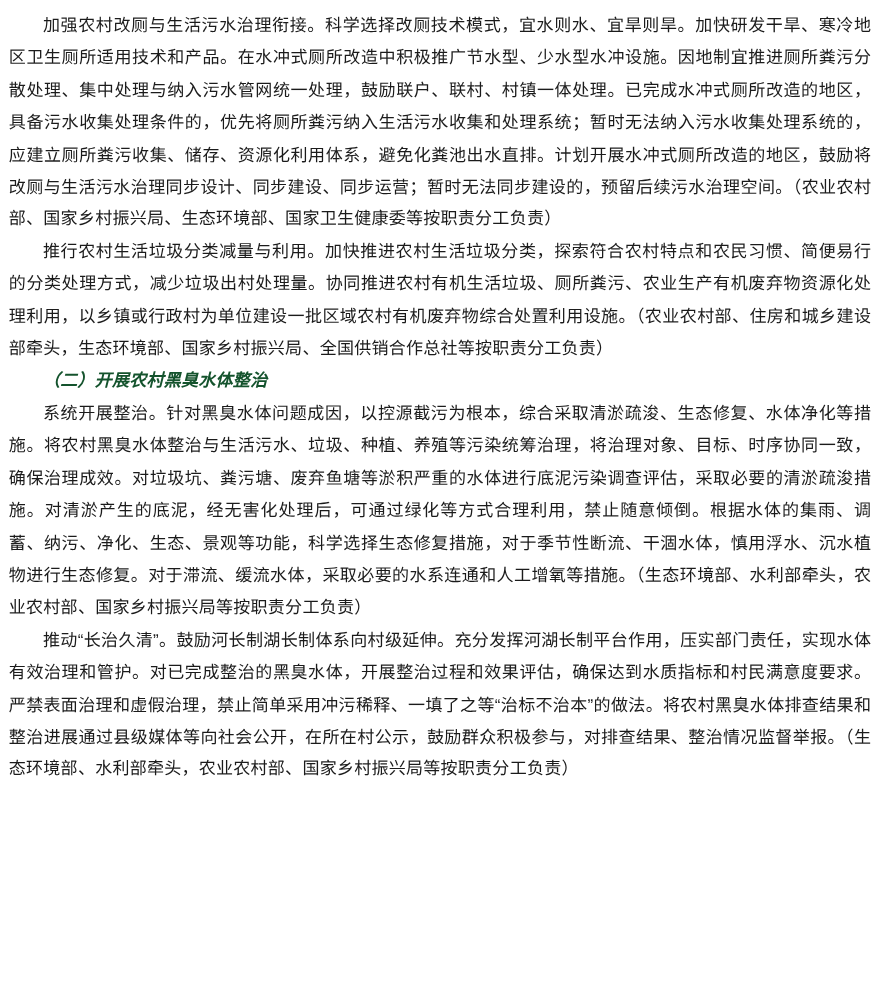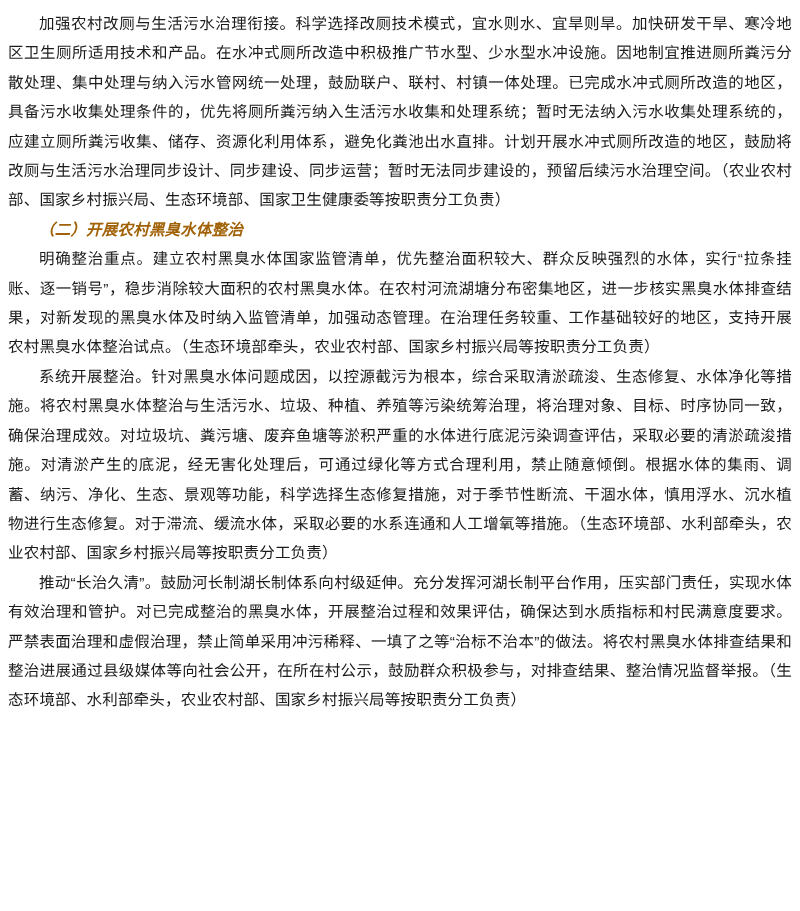--- a/index.html
+++ b/index.html
@@ -22,29 +22,29 @@
     line-height: 29.4px;
     color: #1b1b1b;
     text-align: justify;
     text-indent: 2em;
     letter-spacing: 0.2px;
   }
   .heading {
     margin: 0;
     font-size: 15.5px;
     line-height: 29.4px;
-    color: #a16207;
+    color: #14532d;
     font-weight: bold;
     font-style: italic;
     text-indent: 2em;
     letter-spacing: 0.2px;
   }
 </style>
 </head>
 <body>
 
 <div class="page">
   <p class="para">加强农村改厕与生活污水治理衔接。科学选择改厕技术模式，宜水则水、宜旱则旱。加快研发干旱、寒冷地区卫生厕所适用技术和产品。在水冲式厕所改造中积极推广节水型、少水型水冲设施。因地制宜推进厕所粪污分散处理、集中处理与纳入污水管网统一处理，鼓励联户、联村、村镇一体处理。已完成水冲式厕所改造的地区，具备污水收集处理条件的，优先将厕所粪污纳入生活污水收集和处理系统；暂时无法纳入污水收集处理系统的，应建立厕所粪污收集、储存、资源化利用体系，避免化粪池出水直排。计划开展水冲式厕所改造的地区，鼓励将改厕与生活污水治理同步设计、同步建设、同步运营；暂时无法同步建设的，预留后续污水治理空间。（农业农村部、国家乡村振兴局、生态环境部、国家卫生健康委等按职责分工负责）</p>
+  <p class="para">推行农村生活垃圾分类减量与利用。加快推进农村生活垃圾分类，探索符合农村特点和农民习惯、简便易行的分类处理方式，减少垃圾出村处理量。协同推进农村有机生活垃圾、厕所粪污、农业生产有机废弃物资源化处理利用，以乡镇或行政村为单位建设一批区域农村有机废弃物综合处置利用设施。（农业农村部、住房和城乡建设部牵头，生态环境部、国家乡村振兴局、全国供销合作总社等按职责分工负责）</p>
   <p class="heading">（二）开展农村黑臭水体整治</p>
-  <p class="para">明确整治重点。建立农村黑臭水体国家监管清单，优先整治面积较大、群众反映强烈的水体，实行“拉条挂账、逐一销号”，稳步消除较大面积的农村黑臭水体。在农村河流湖塘分布密集地区，进一步核实黑臭水体排查结果，对新发现的黑臭水体及时纳入监管清单，加强动态管理。在治理任务较重、工作基础较好的地区，支持开展农村黑臭水体整治试点。（生态环境部牵头，农业农村部、国家乡村振兴局等按职责分工负责）</p>
   <p class="para">系统开展整治。针对黑臭水体问题成因，以控源截污为根本，综合采取清淤疏浚、生态修复、水体净化等措施。将农村黑臭水体整治与生活污水、垃圾、种植、养殖等污染统筹治理，将治理对象、目标、时序协同一致，确保治理成效。对垃圾坑、粪污塘、废弃鱼塘等淤积严重的水体进行底泥污染调查评估，采取必要的清淤疏浚措施。对清淤产生的底泥，经无害化处理后，可通过绿化等方式合理利用，禁止随意倾倒。根据水体的集雨、调蓄、纳污、净化、生态、景观等功能，科学选择生态修复措施，对于季节性断流、干涸水体，慎用浮水、沉水植物进行生态修复。对于滞流、缓流水体，采取必要的水系连通和人工增氧等措施。（生态环境部、水利部牵头，农业农村部、国家乡村振兴局等按职责分工负责）</p>
   <p class="para">推动“长治久清”。鼓励河长制湖长制体系向村级延伸。充分发挥河湖长制平台作用，压实部门责任，实现水体有效治理和管护。对已完成整治的黑臭水体，开展整治过程和效果评估，确保达到水质指标和村民满意度要求。严禁表面治理和虚假治理，禁止简单采用冲污稀释、一填了之等“治标不治本”的做法。将农村黑臭水体排查结果和整治进展通过县级媒体等向社会公开，在所在村公示，鼓励群众积极参与，对排查结果、整治情况监督举报。（生态环境部、水利部牵头，农业农村部、国家乡村振兴局等按职责分工负责）</p>
 </div>
 
 </body></html>

